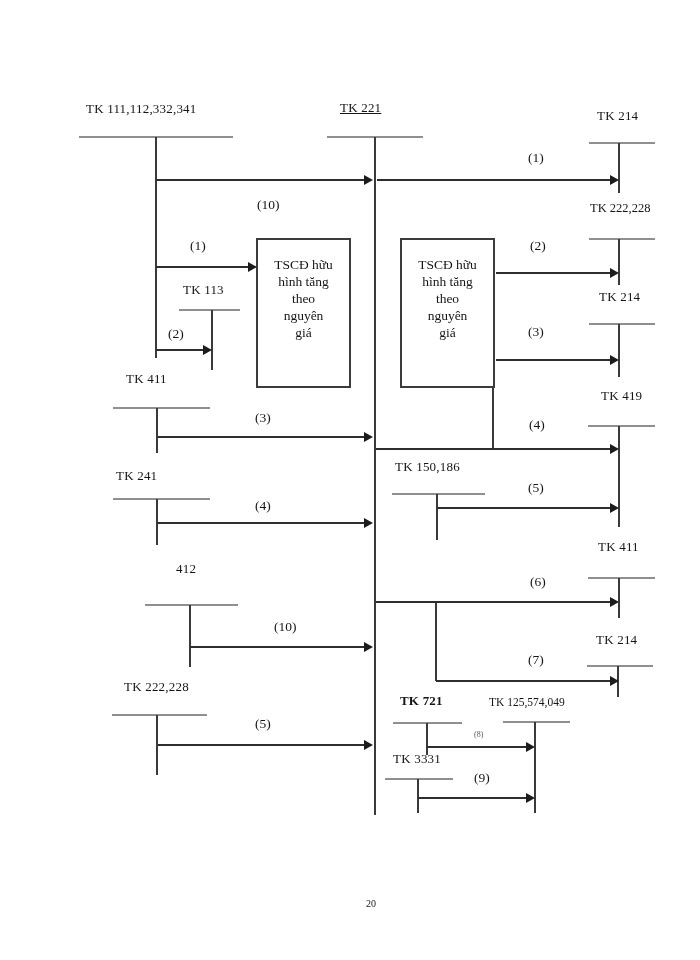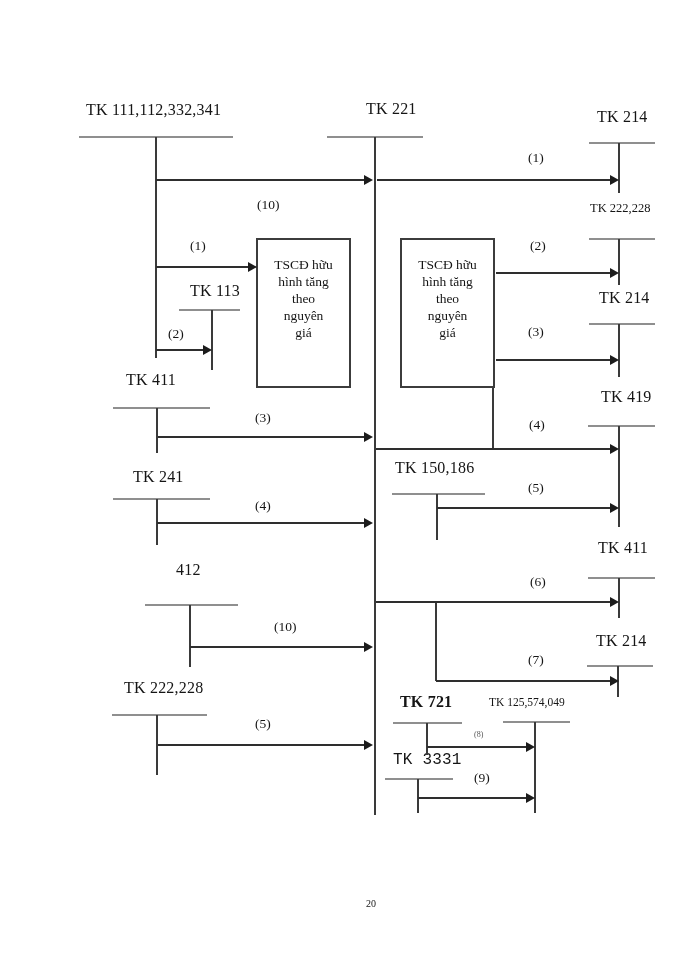--- a/index.html
+++ b/index.html
@@ -11,54 +11,54 @@
   .hl{position:absolute;height:2px;background:#8f8f8f;}
   
   .vl{position:absolute;width:2px;background:#3a3a3a;}
   
   .al{position:absolute;height:2px;background:#2e2e2e;}
   
   .ah{position:absolute;width:0;height:0;
       border-top:5px solid transparent;border-bottom:5px solid transparent;
       border-left:9px solid #1c1c1c;}
   
-  .lb{position:absolute;font-size:16px;white-space:nowrap;letter-spacing:.2px;}
+  .lb{position:absolute;font-size:13px;white-space:nowrap;letter-spacing:.2px;}
   .lb12{position:absolute;font-size:12.5px;white-space:nowrap;}
   .lb11{position:absolute;font-size:11.5px;white-space:nowrap;}
   .fl{position:absolute;font-size:13.5px;white-space:nowrap;}
   .fl8{position:absolute;font-size:8px;white-space:nowrap;color:#555;}
   .pg{position:absolute;font-size:10px;}
   .notebox{
     position:absolute;border:2px solid #3c3c3c;background:#fff;
     font-size:13.5px;line-height:17px;text-align:center;
     white-space:pre-line;padding-top:16px;box-sizing:border-box;
   }
 </style>
 </head>
 <body>
 
 <div class="canvas">
 
   <div class="lb" style="left:86px;top:101px;">TK 111,112,332,341</div>
-  <div class="lb" style="left:366px;top:100px;">TK 221</div>
+  <div class="lb" style="left:340px;top:100px;text-decoration:underline;">TK 221</div>
   <div class="lb" style="left:597px;top:108px;">TK 214</div>
   <div class="lb12" style="left:590px;top:201px;">TK 222,228</div>
   <div class="lb" style="left:599px;top:289px;">TK 214</div>
   <div class="lb" style="left:601px;top:388px;">TK 419</div>
   <div class="lb" style="left:598px;top:539px;">TK 411</div>
   <div class="lb" style="left:596px;top:632px;">TK 214</div>
-  <div class="lb" style="left:190px;top:282px;">TK 113</div>
+  <div class="lb" style="left:183px;top:282px;">TK 113</div>
   <div class="lb" style="left:126px;top:371px;">TK 411</div>
-  <div class="lb" style="left:133px;top:468px;">TK 241</div>
+  <div class="lb" style="left:116px;top:468px;">TK 241</div>
   <div class="lb" style="left:176px;top:561px;">412</div>
   <div class="lb" style="left:124px;top:679px;">TK 222,228</div>
   <div class="lb" style="left:395px;top:459px;">TK 150,186</div>
   <div class="lb" style="left:400px;top:693px;font-weight:bold;">TK 721</div>
   <div class="lb11" style="left:489px;top:696px;">TK 125,574,049</div>
-  <div class="lb" style="left:393px;top:751px;font-family:Liberation Mono, monospace;">TK 3331</div>
+  <div class="lb" style="left:393px;top:751px;">TK 3331</div>
 
   <div class="hl" style="left:79px;top:136px;width:154px;"></div>
   <div class="hl" style="left:327px;top:136px;width:96px;"></div>
   <div class="hl" style="left:179px;top:309px;width:61px;"></div>
   <div class="hl" style="left:113px;top:407px;width:97px;"></div>
   <div class="hl" style="left:113px;top:498px;width:97px;"></div>
   <div class="hl" style="left:145px;top:604px;width:93px;"></div>
   <div class="hl" style="left:112px;top:714px;width:95px;"></div>
   <div class="hl" style="left:392px;top:493px;width:93px;"></div>
   <div class="hl" style="left:589px;top:142px;width:66px;"></div>

